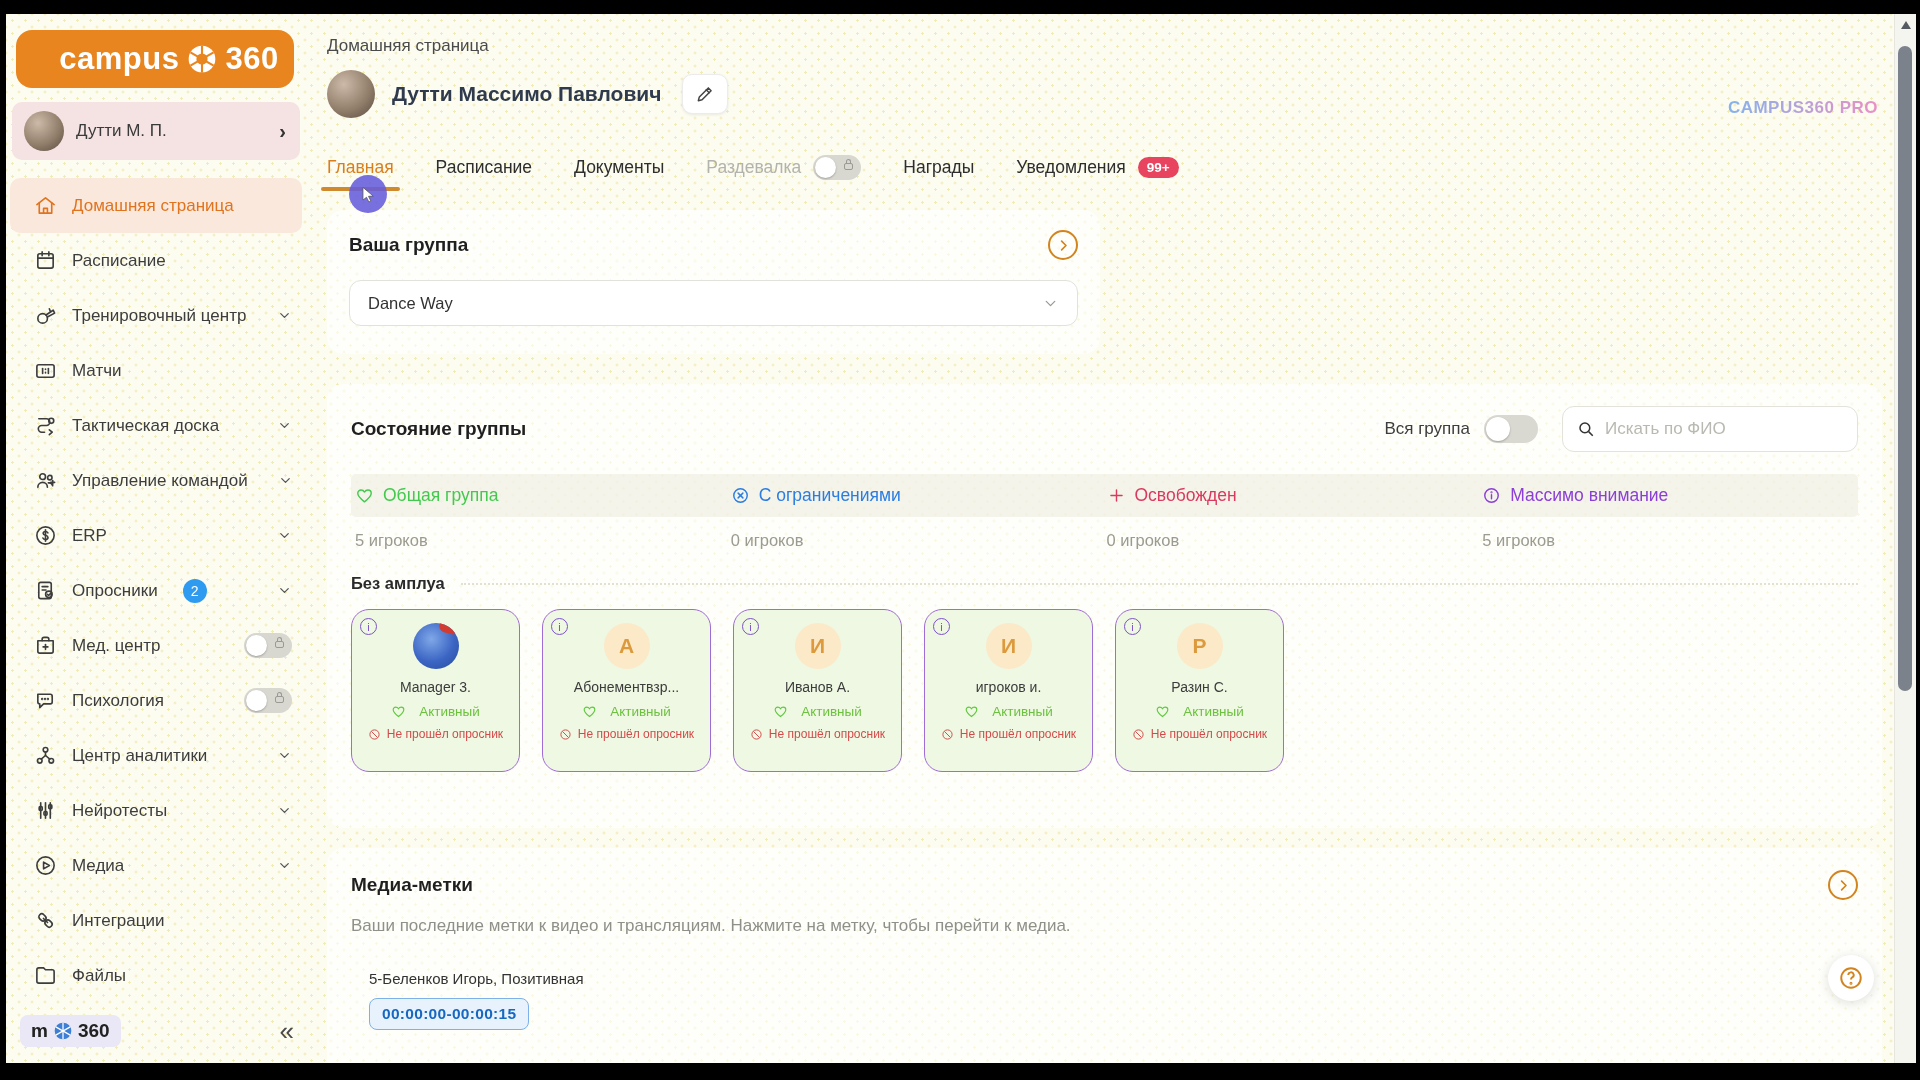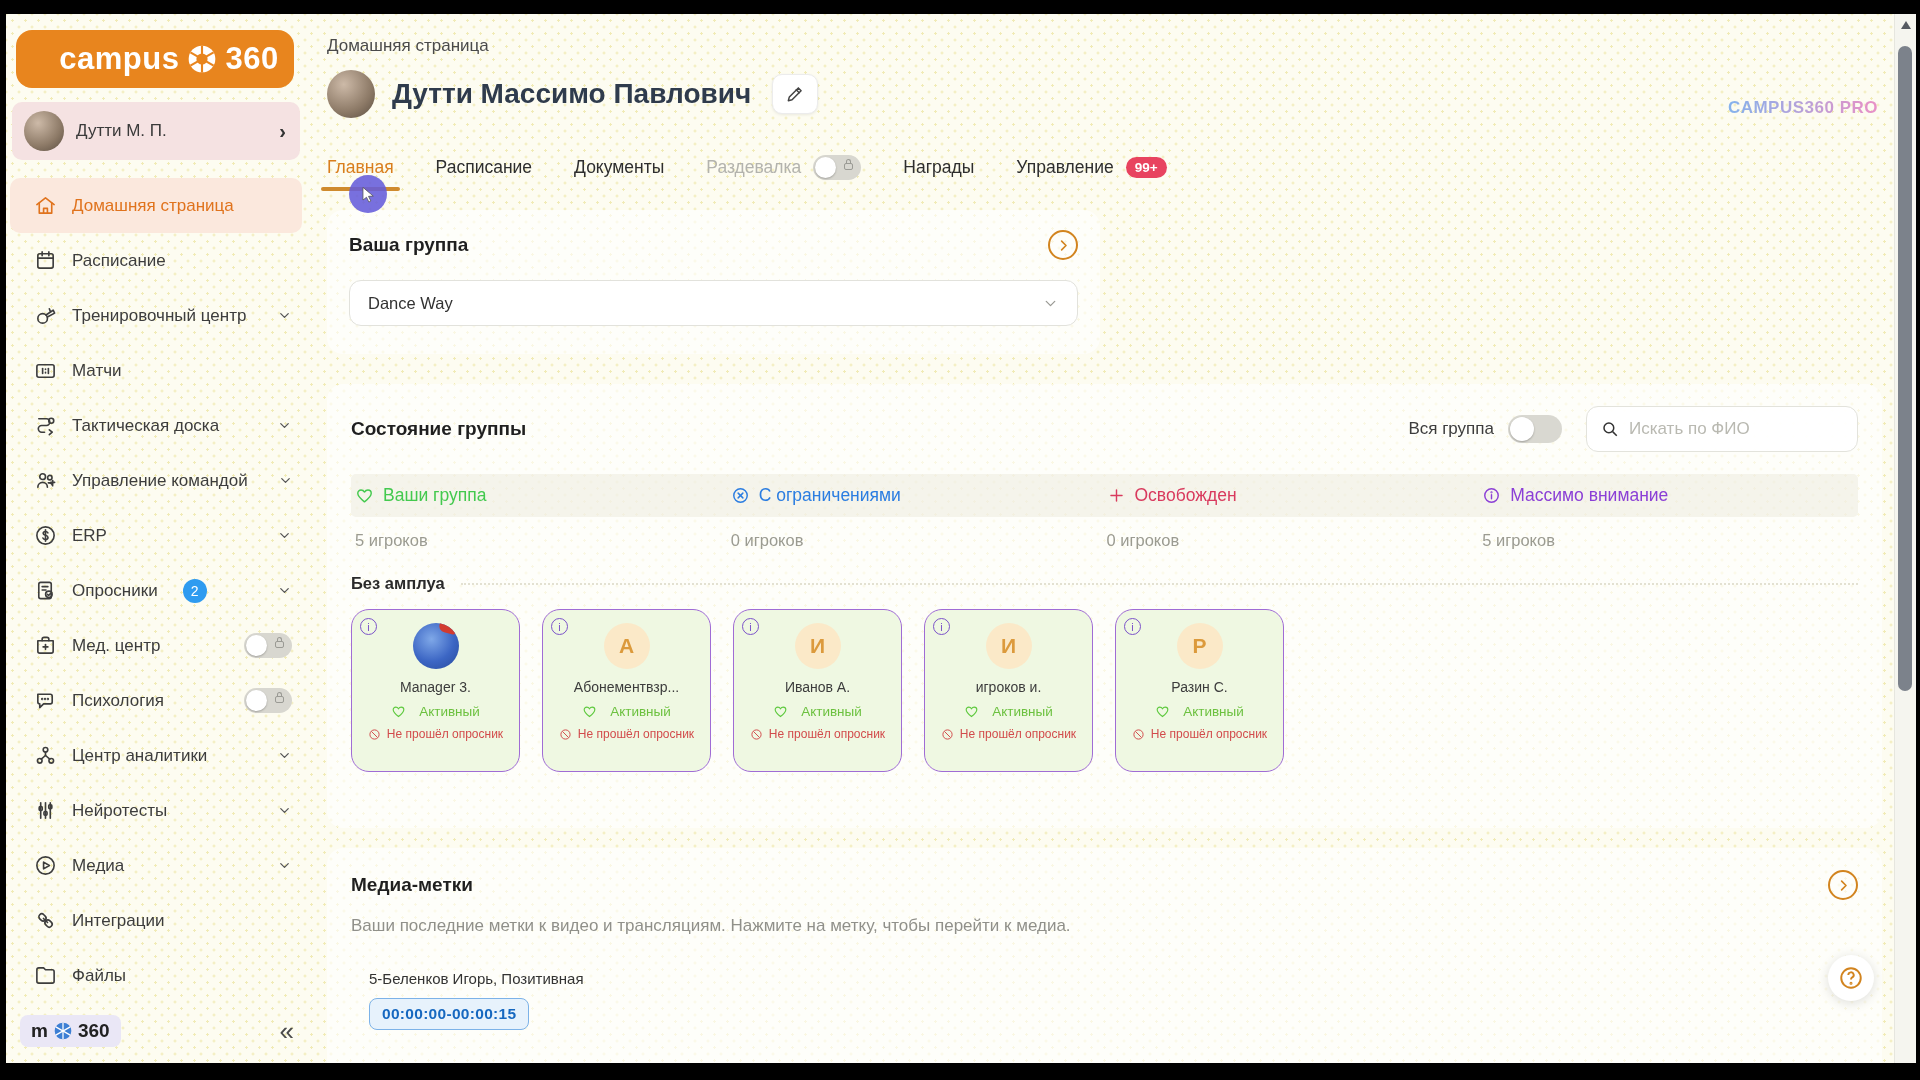--- a/index.html
+++ b/index.html
@@ -54,21 +54,21 @@
   .mini-m,.mini-360 { font-weight:bold; font-size:19px; color:#222; }
   .mini-globe { width:20px; height:20px; }
   .collapse { margin-left:auto; font-size:26px; color:#4a4a4a; line-height:1; }
 
   
   .main { flex:1; position:relative; padding:0 34px 0 21px; }
   .breadcrumb { margin-top:22px; font-size:17px; color:#4a4a4a; }
   .profile-row { margin-top:14px; display:flex; align-items:center; gap:17px; }
   .profile-avatar { width:48px; height:48px; border-radius:50%;
     background:radial-gradient(circle at 35% 30%, #cdbaa8, #8d7a67 60%, #584b3f); }
-  .profile-name { font-size:28px; font-weight:bold; color:#2f3b4c; }
+  .profile-name { font-size:21px; font-weight:bold; color:#2f3b4c; }
   .edit-btn { width:46px; height:40px; background:#fff; border:1px solid #ececec; border-radius:10px;
     box-shadow:0 1px 3px rgba(0,0,0,.08); display:flex; align-items:center; justify-content:center; margin-left:4px; }
   .pro-label { position:absolute; right:38px; top:84px; font-size:17px; font-weight:bold;
     background:linear-gradient(90deg,#85b2ec,#e990c6); -webkit-background-clip:text;
     background-clip:text; color:transparent; letter-spacing:.5px; }
 
   .tabs-row { margin-top:32px; display:flex; align-items:center; gap:42px; position:relative; height:34px; }
   .tab { font-size:17.5px; color:#2e2e2e; position:relative; display:flex; align-items:center; gap:12px; }
   .tab.active { color:#d97e1c; }
   .tab.active::after { content:""; position:absolute; left:-6px; right:-6px; bottom:-13px;
@@ -92,21 +92,21 @@
     display:flex; align-items:center; justify-content:space-between; padding:0 18px; font-size:16.5px; color:#333; }
   .select-chev { width:17px; height:17px; fill:none; stroke:#9a9a94; stroke-width:1.8;
     stroke-linecap:round; stroke-linejoin:round; }
 
   .card2 { margin-top:30px; padding:22px 24px 56px; }
   .state-head { display:flex; align-items:center; }
   .allgroup-label { font-size:17px; color:#3d3d3d; margin-right:14px; }
   .toggle-lg { width:54px; height:28px; border-radius:15px; background:#d9d8d1; position:relative; margin-right:24px; }
   .toggle-lg .knob { position:absolute; left:2px; top:2px; width:24px; height:24px; background:#fff;
     border-radius:50%; box-shadow:0 1px 2px rgba(0,0,0,.25); }
-  .search-box { width:272px; height:46px; background:rgba(255,255,255,.92); border:1.5px solid #e3e3dc;
+  .search-box { width:296px; height:46px; background:rgba(255,255,255,.92); border:1.5px solid #e3e3dc;
     border-radius:12px; display:flex; align-items:center; padding:0 14px; gap:10px; }
   .search-box svg { width:18px; height:18px; fill:none; stroke:#333; stroke-width:2; flex-shrink:0; }
   .search-input { border:none; outline:none; background:transparent; font-size:17px; color:#333; width:100%; }
   .search-input::placeholder { color:#b9b9b1; }
 
   .status-labels { margin-top:22px; display:grid; grid-template-columns:repeat(4,1fr);
     background:rgba(236,235,223,.55); border-radius:5px; padding:11px 0 11px 4px; }
   .status-label { display:flex; align-items:center; gap:9px; font-size:17.5px; }
   .status-label svg { width:19px; height:19px; fill:none; stroke-width:1.8; stroke-linecap:round; stroke-linejoin:round; }
   .st0 { color:#43c94e; } .st0 svg { stroke:#43c94e; }
@@ -418,21 +418,21 @@
       <span class="tab">Документы</span>
       <span class="tab disabled">
         <span>Раздевалка</span>
         <span class="mini-toggle">
           <span class="knob"></span>
           <span class="lock"></span>
         </span>
       </span>
       <span class="tab">Награды</span>
       <span class="tab">
-        <span>Управление</span>
+        <span>Уведомления</span>
         <span class="badge-red">99+</span>
       </span>
       <span class="cursor">
         <svg width="19" height="19" viewBox="0 0 24 24">
           <path d="M5 3 L5 19 L9.5 15.5 L12.5 21.5 L15 20.2 L12 14.3 L18 14 Z" fill="#fff" stroke="#555" stroke-width="1"></path>
         </svg>
       </span>
     </div>
 
     <div class="card card1">
@@ -467,21 +467,21 @@
             </svg>
           <input class="search-input" type="text" placeholder="Искать по ФИО" style="">
         </span>
       </div>
 
       <div class="status-labels">
         <span class="status-label st0">
           <svg viewBox="0 0 24 24">
               <path d="M12 20 C6 15.5 3.5 12.5 3.5 9.3 C3.5 6.9 5.3 5 7.7 5 C9.4 5 11 6 12 7.6 C13 6 14.6 5 16.3 5 C18.7 5 20.5 6.9 20.5 9.3 C20.5 12.5 18 15.5 12 20 Z"></path>
             </svg>
-          <span>Ваши группа</span>
+          <span>Общая группа</span>
         </span>
         <span class="status-label st1">
           <svg viewBox="0 0 24 24">
               <circle cx="12" cy="12" r="8.5"></circle>
               <line x1="9" y1="9" x2="15" y2="15"></line>
               <line x1="15" y1="9" x2="9" y2="15"></line>
             </svg>
           <span>С ограничениями</span>
         </span>
         <span class="status-label st2">

